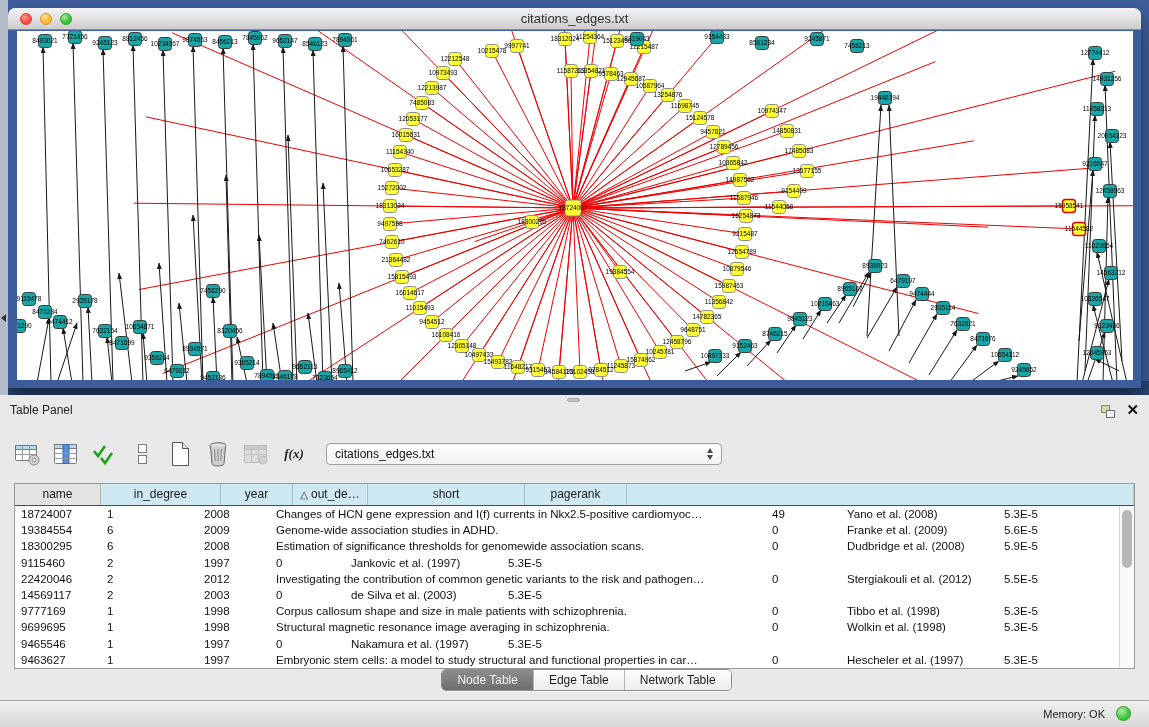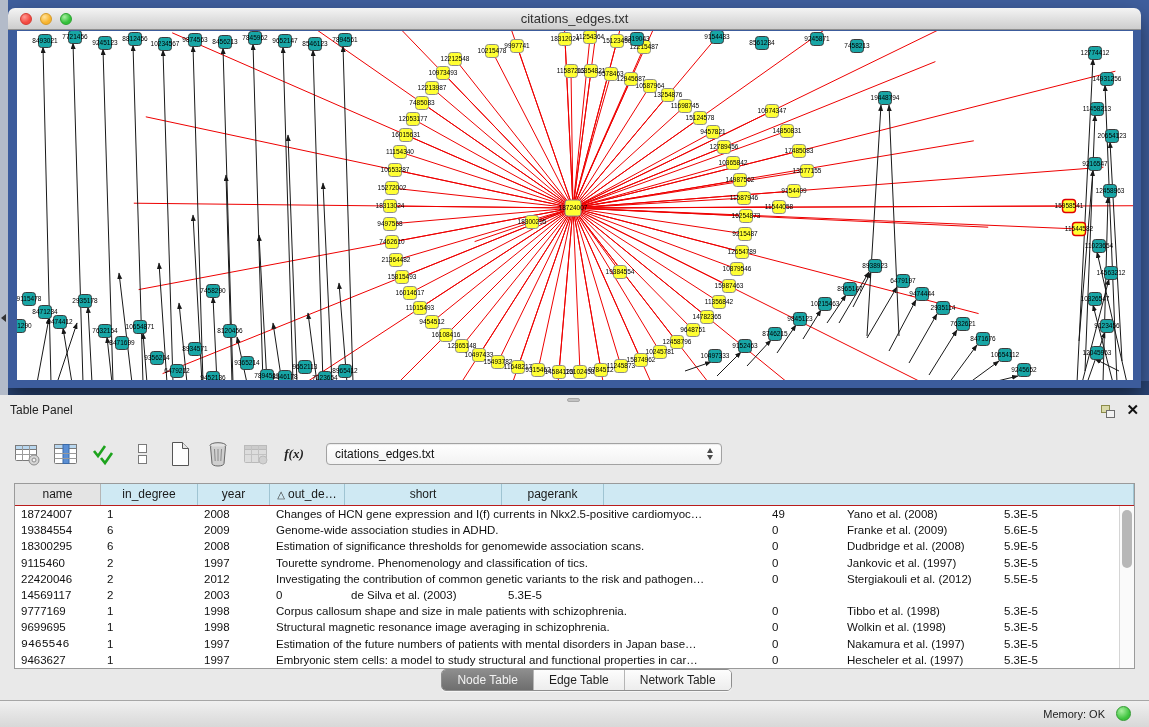--- a/index.html
+++ b/index.html
@@ -860,21 +860,21 @@
       <span class="updown">
           <span class="tri-up"></span>
           <span class="tri-dn"></span>
         </span>
     </div>
   </div>
 
   <div class="table-box">
     <div class="thead" id="thead">
         <div class="th first" style="width: 86px;">name</div>
-        <div class="th" style="width: 97px;">in_degree</div>
+        <div class="th" style="width: 120px;">in_degree</div>
         <div class="th" style="width: 72px;">year</div>
         <div class="th" style="width: 75px;"><span class="sortglyph">△</span>out_de…</div>
         <div class="th" style="width: 157px;">short</div>
         <div class="th" style="width: 102px;">pagerank</div>
         <div class="th" style="flex: 1 1 auto;"></div>
       </div>
     <div class="tbody" id="tbody">
         <div class="tr">
           <div class="td" style="width: 86px;">18724007</div>
           <div class="td" style="width: 97px;">1</div>
@@ -899,21 +899,20 @@
           <div class="td" style="width: 72px;">2008</div>
           <div class="td" style="width: 496px;">Estimation of significance thresholds for genomewide association scans.</div>
           <div class="td" style="width: 75px;">0</div>
           <div class="td" style="width: 157px;">Dudbridge et al. (2008)</div>
           <div class="td" style="width: 102px;">5.9E-5</div>
         </div>
         <div class="tr">
           <div class="td" style="width: 86px;">9115460</div>
           <div class="td" style="width: 97px;">2</div>
           <div class="td" style="width: 72px;">1997</div>
-          <div class="td" style="width: 496px;">Tourette syndrome. Phenomenology and classification of tics.</div>
           <div class="td" style="width: 75px;">0</div>
           <div class="td" style="width: 157px;">Jankovic et al. (1997)</div>
           <div class="td" style="width: 102px;">5.3E-5</div>
         </div>
         <div class="tr">
           <div class="td" style="width: 86px;">22420046</div>
           <div class="td" style="width: 97px;">2</div>
           <div class="td" style="width: 72px;">2012</div>
           <div class="td" style="width: 496px;">Investigating the contribution of common genetic variants to the risk and pathogen…</div>
           <div class="td" style="width: 75px;">0</div>
@@ -940,24 +939,23 @@
         <div class="tr">
           <div class="td" style="width: 86px;">9699695</div>
           <div class="td" style="width: 97px;">1</div>
           <div class="td" style="width: 72px;">1998</div>
           <div class="td" style="width: 496px;">Structural magnetic resonance image averaging in schizophrenia.</div>
           <div class="td" style="width: 75px;">0</div>
           <div class="td" style="width: 157px;">Wolkin et al. (1998)</div>
           <div class="td" style="width: 102px;">5.3E-5</div>
         </div>
         <div class="tr">
-          <div class="td" style="width: 86px; font-family: Liberation Mono, monospace;">9465546</div>
+          <div class="td" style="width: 86px;">9465546</div>
           <div class="td" style="width: 97px;">1</div>
           <div class="td" style="width: 72px;">1997</div>
-          <div class="td" style="width: 496px;">Estimation of the future numbers of patients with mental disorders in Japan base…</div>
           <div class="td" style="width: 75px;">0</div>
           <div class="td" style="width: 157px;">Nakamura et al. (1997)</div>
           <div class="td" style="width: 102px;">5.3E-5</div>
         </div>
         <div class="tr">
           <div class="td" style="width: 86px;">9463627</div>
           <div class="td" style="width: 97px;">1</div>
           <div class="td" style="width: 72px;">1997</div>
           <div class="td" style="width: 496px;">Embryonic stem cells: a model to study structural and functional properties in car…</div>
           <div class="td" style="width: 75px;">0</div>

